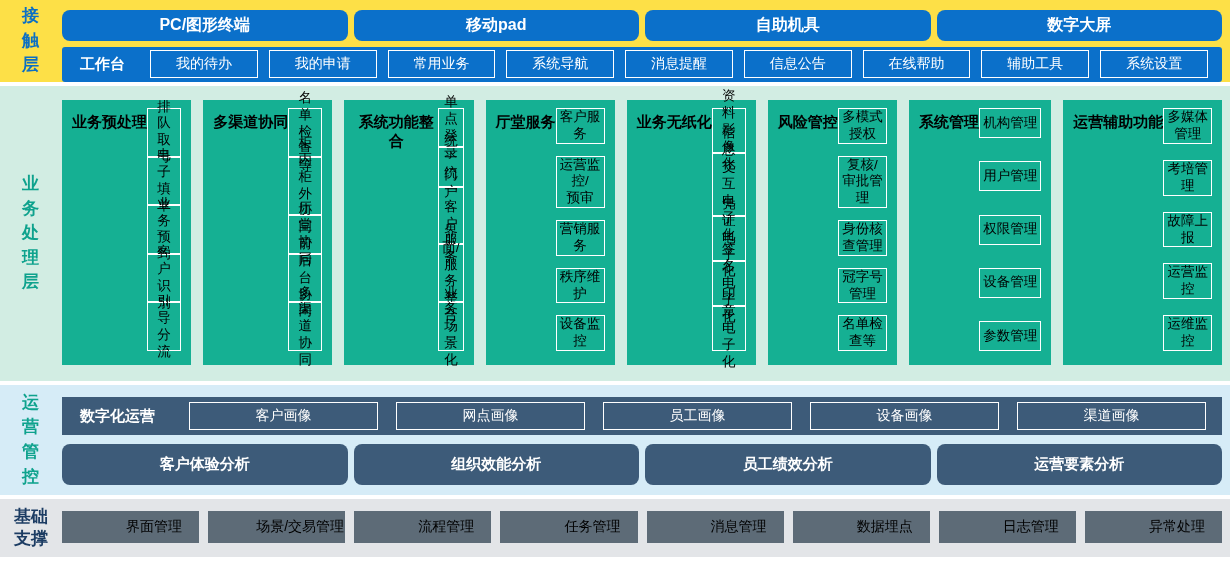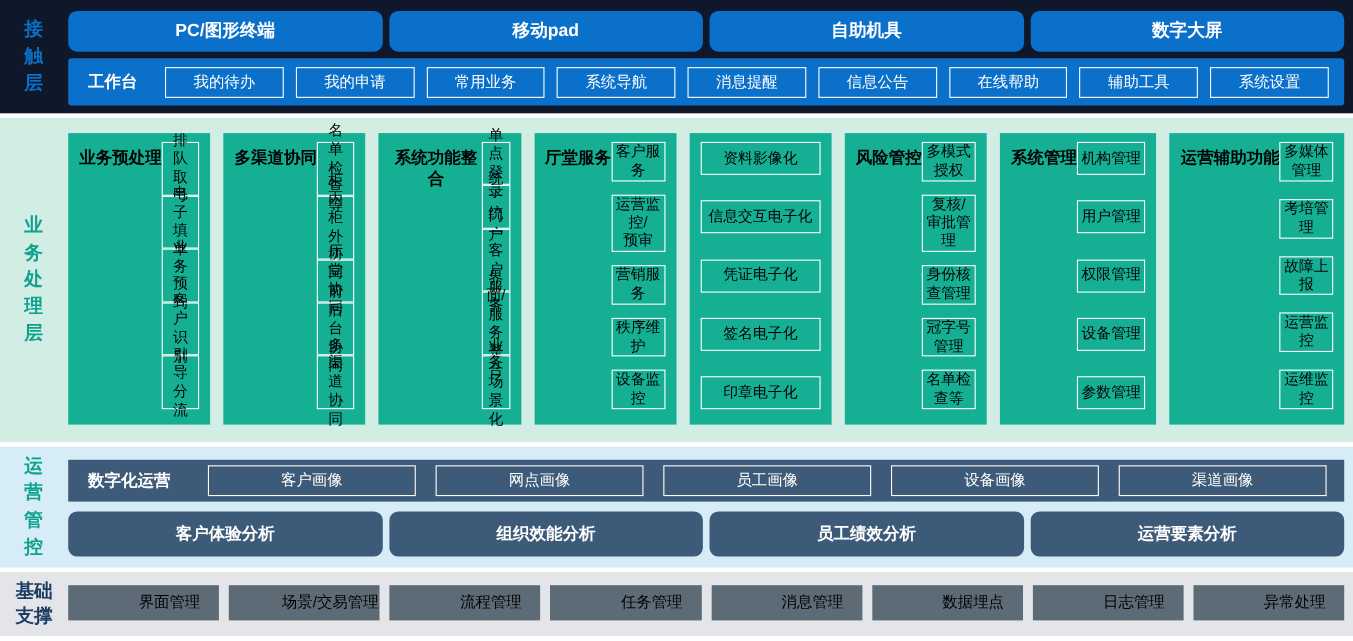--- a/index.html
+++ b/index.html
@@ -6,21 +6,21 @@
   html,body { background:#ffffff; }
   body {
     width:1230px; height:583px;
     font-family:"Liberation Sans", sans-serif;
     overflow:hidden;
   }
   .page { width:1230px; height:583px; display:flex; flex-direction:column; background:#fff; }
 
   
   .band { display:flex; width:100%; }
-  .band-contact    { height:103px;  background:#0f172a; margin-bottom:4px; }
+  .band-contact    { height:82px;  background:#fde047; margin-bottom:4px; }
   .band-business   { height:295px; background:#d2ede3; margin-bottom:4px; }
   .band-operations { height:110px; background:#d6ecf7; margin-bottom:4px; }
   .band-foundation { height:58px;  background:#e3e5e8; }
 
   .gutter { width:62px; flex:0 0 62px; display:flex; align-items:center; justify-content:center; }
   .vlabel {
     width:21px; font-size:17px; font-weight:bold; text-align:center;
     word-break:break-all; line-height:1.45; letter-spacing:1px;
   }
   .vlabel-blue { color:#0b6fc4; }
@@ -165,20 +165,21 @@
           <div class="biz-item">客户服务</div>
           <div class="biz-item">运营监控/
 预审</div>
           <div class="biz-item">营销服务</div>
           <div class="biz-item">秩序维护</div>
           <div class="biz-item">设备监控</div>
         </div>
       </div>
 
       <div class="biz-col">
+        <div class="biz-col-title">业务无纸化</div>
         <div class="biz-items">
           <div class="biz-item">资料影像化</div>
           <div class="biz-item">信息交互电子化</div>
           <div class="biz-item">凭证电子化</div>
           <div class="biz-item">签名电子化</div>
           <div class="biz-item">印章电子化</div>
         </div>
       </div>
 
       <div class="biz-col">

